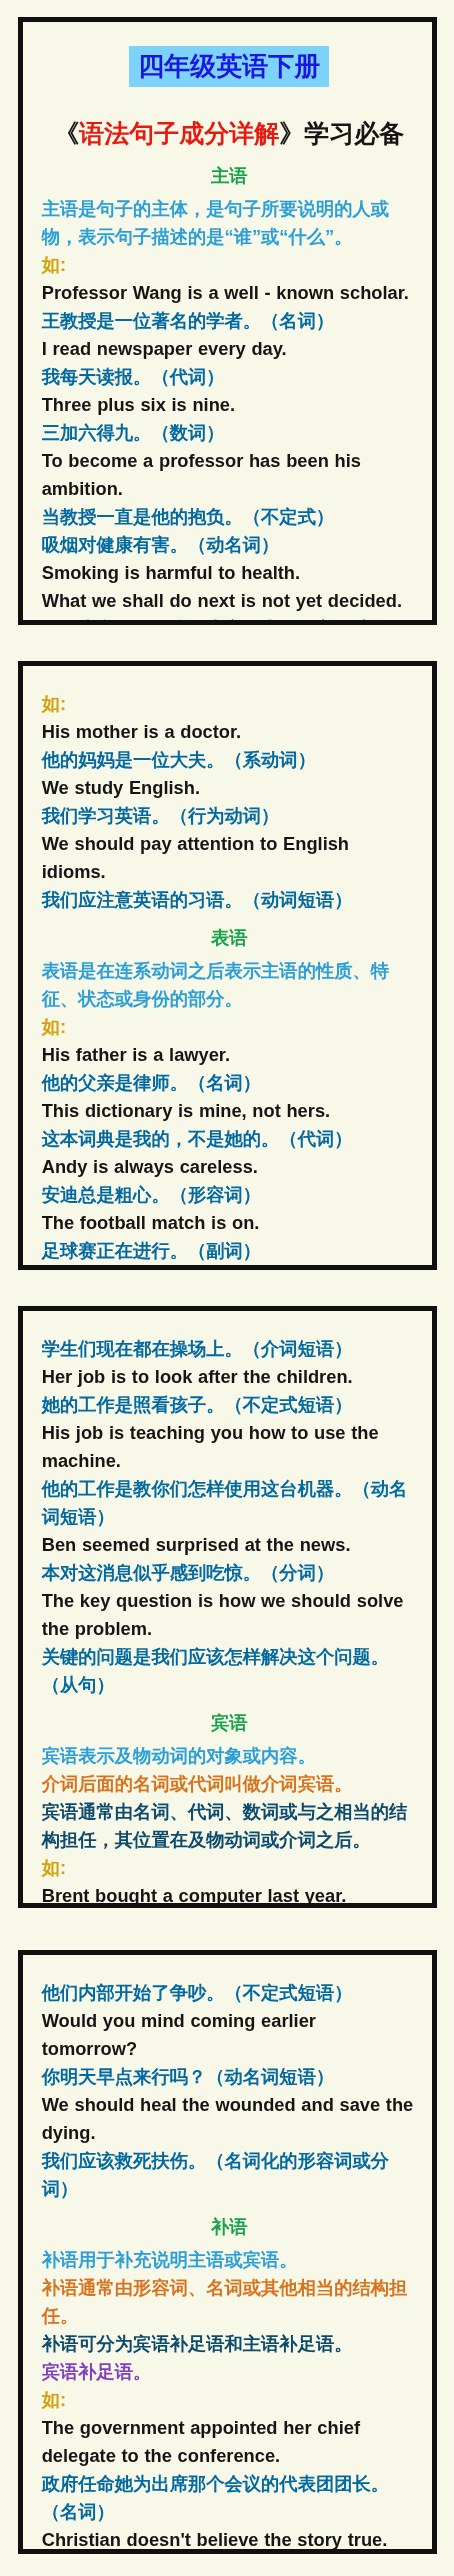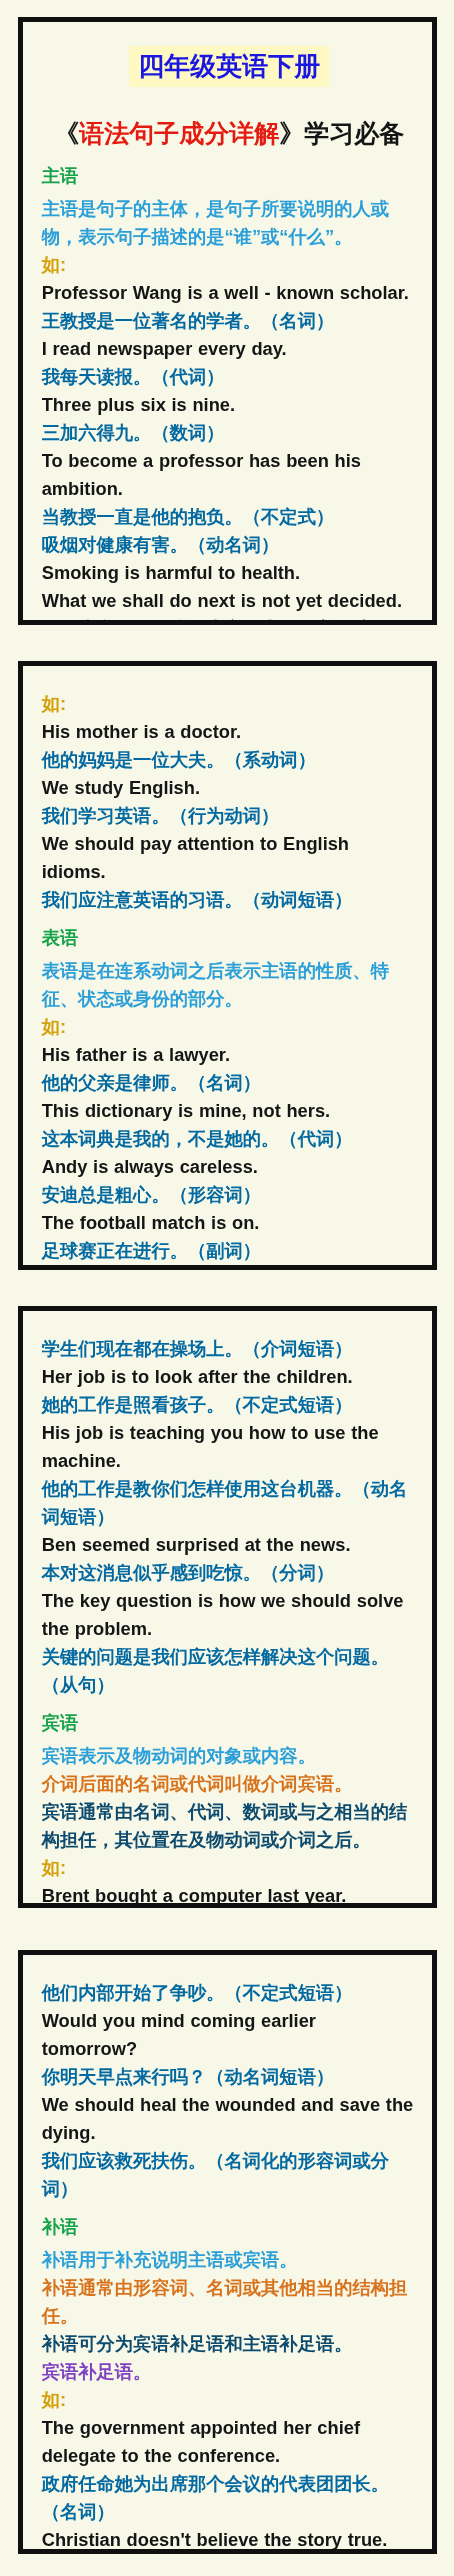--- a/index.html
+++ b/index.html
@@ -29,35 +29,35 @@
     letter-spacing:0;
     word-spacing:0.6px;
   }
   .t-title1{
     text-align:center;
     font-size:26px;
     line-height:35px;
     margin-bottom:5px;
   }
   .t-title1 .hl{
-    background:#fef9c3;
+    background:#7dd3fc;
     color:#1b16e0;
     padding:2.5px 8.9px 3.8px 8.9px;
     display:inline-block;
   }
   .t-title2{
     text-align:center;
     font-size:25px;
     line-height:37px;
     color:#151515;
     margin-bottom:10px;
     margin-top:28px;
   }
   .t-title2 .red{color:#e41b10;}
-  .t-heading{color:#16a24a;text-align:left;margin-top:10px;margin-bottom:5px;}
+  .t-heading{color:#16a24a;text-align:center;margin-top:10px;margin-bottom:5px;}
   .t-en{color:#151515;}
   .t-zh{color:#0369a1;}
   .t-cyan{color:#2b9fd8;}
   .t-blue{color:#0c4a6e;}
   .t-orange{color:#d8731d;}
   .t-purple{color:#8040c4;}
   .t-ru{color:#d4a10a;}
 </style>
 </head>
 <body>

